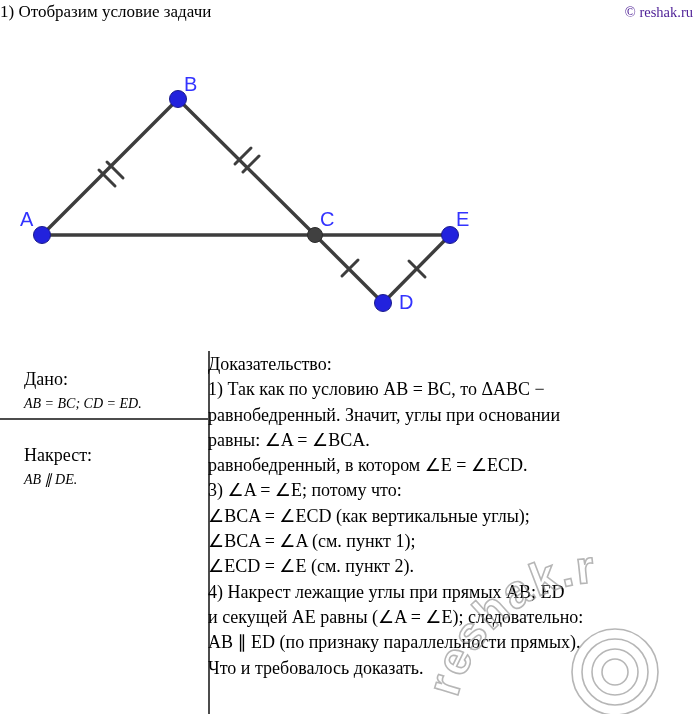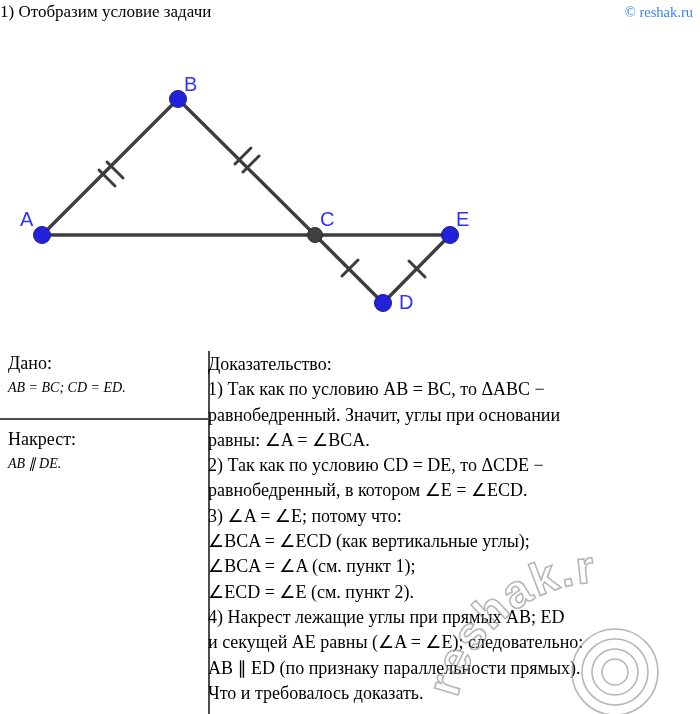--- a/index.html
+++ b/index.html
@@ -31,21 +31,21 @@
     font-size: 17px;
     line-height: 22px;
     white-space: nowrap;
   }
   .watermark-top {
     position: absolute;
     right: 7px;
     top: 3px;
     font-size: 14.5px;
     line-height: 19px;
-    color: #3b82f6;
+    color: #4c1d95;
     white-space: nowrap;
   }
 
   
   .figure {
     position: absolute;
     left: 0;
     top: 55px;
     width: 520px;
     height: 270px;
@@ -76,21 +76,21 @@
     height: 1.6px;
     background: #4c4c4c;
   }
 
   .left-col {
     position: absolute;
     left: 8px;
     top: 12px;
     width: 196px;
   }
-  .left-col .blk { margin: 0; }
+  .left-col .blk { margin: 16px; }
   .blk-given { position: absolute; left: 0; top: 0; }
   .blk-prove { position: absolute; left: 0; top: 76px; }
 
   .lbl {
     font-size: 18px;
     line-height: 23.5px;
     white-space: nowrap;
   }
   .math {
     font-style: italic;
@@ -187,21 +187,20 @@
         <div class="lbl">Накрест:</div>
         <div class="math">AB ∥ DE.</div>
       </div>
     </div>
 
     <div class="right-col">
       <div class="pline">Доказательство:</div>
       <div class="pline">1) Так как по условию AB = BC, то ΔABC −</div>
       <div class="pline">равнобедренный. Значит, углы при основании</div>
       <div class="pline">равны:  ∠A = ∠BCA.</div>
-      <div class="pline">2) Так как по условию CD = DE, то ΔCDE −</div>
       <div class="pline">равнобедренный, в котором ∠E = ∠ECD.</div>
       <div class="pline">3) ∠A = ∠E;  потому что:</div>
       <div class="pline">∠BCA = ∠ECD (как вертикальные углы);</div>
       <div class="pline">∠BCA = ∠A (см. пункт 1);</div>
       <div class="pline">∠ECD = ∠E (см. пункт 2).</div>
       <div class="pline">4) Накрест лежащие углы при прямых AB; ED</div>
       <div class="pline">и секущей AE равны (∠A = ∠E);  следовательно:</div>
       <div class="pline">AB ∥ ED (по признаку параллельности прямых).</div>
       <div class="pline">Что и требовалось доказать.</div>
     </div>

